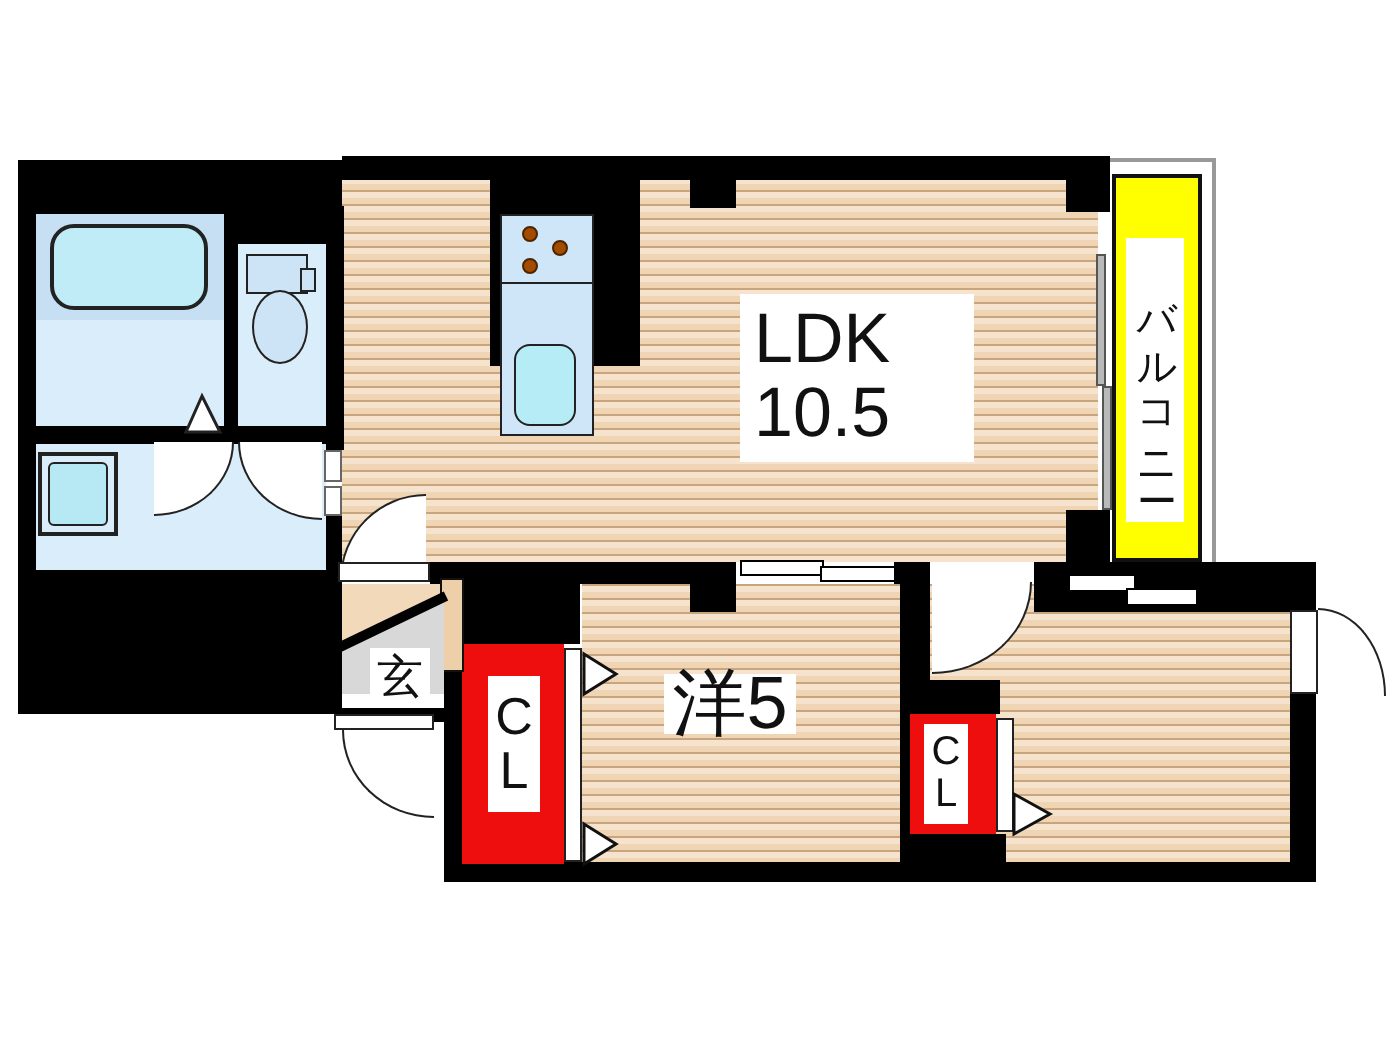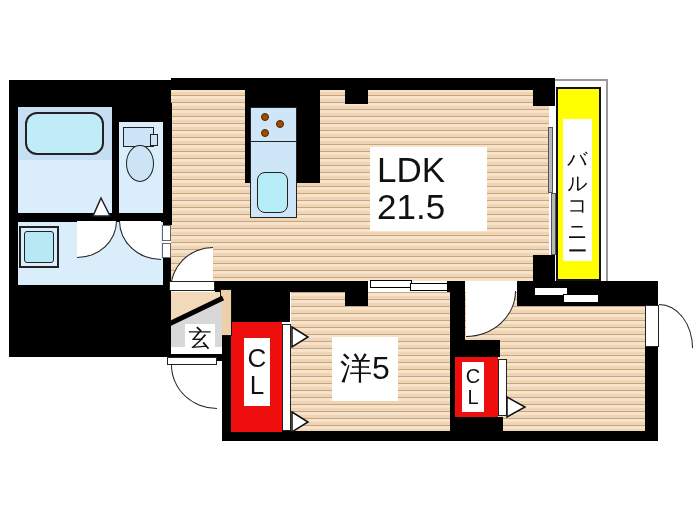--- a/index.html
+++ b/index.html
@@ -125,22 +125,22 @@
     <polygon points="171,322 222,299 222,347 171,347" fill="#d8d8d8"></polygon>
     <line x1="169" y1="324" x2="223" y2="298" stroke="#000" stroke-width="5"></line>
     <polygon points="101,198 110,216 93,216" fill="#fff" stroke="#222" stroke-width="1.5"></polygon>
     <polygon points="292,327 308,337 292,347" fill="#fff" stroke="#111" stroke-width="1.5"></polygon>
     <polygon points="292,412 308,422 292,432" fill="#fff" stroke="#111" stroke-width="1.5"></polygon>
     <polygon points="507,397 525,407 507,417" fill="#fff" stroke="#111" stroke-width="1.5"></polygon>
   </svg>
 
   <div class="lbl" style="left:370px;top:147px;width:117px;height:84px;font-size:35px;flex-direction:column;align-items:flex-start;padding-left:7px;">
     <span style="position:static;">LDK</span>
-    <span style="position:static;">21.5</span>
+    <span style="position:static;">10.5</span>
   </div>
-  <div class="lbl" style="left:332px;top:337px;width:66px;height:64px;font-size:32px;">
+  <div class="lbl" style="left:332px;top:337px;width:66px;height:30px;font-size:37px;">
     <span style="position:static;">洋5</span>
   </div>
   <div class="lbl" style="left:185px;top:324px;width:30px;height:28px;font-size:23px;">
     <span style="position:static;">玄</span>
   </div>
 
 </div>
 
 </body></html>

